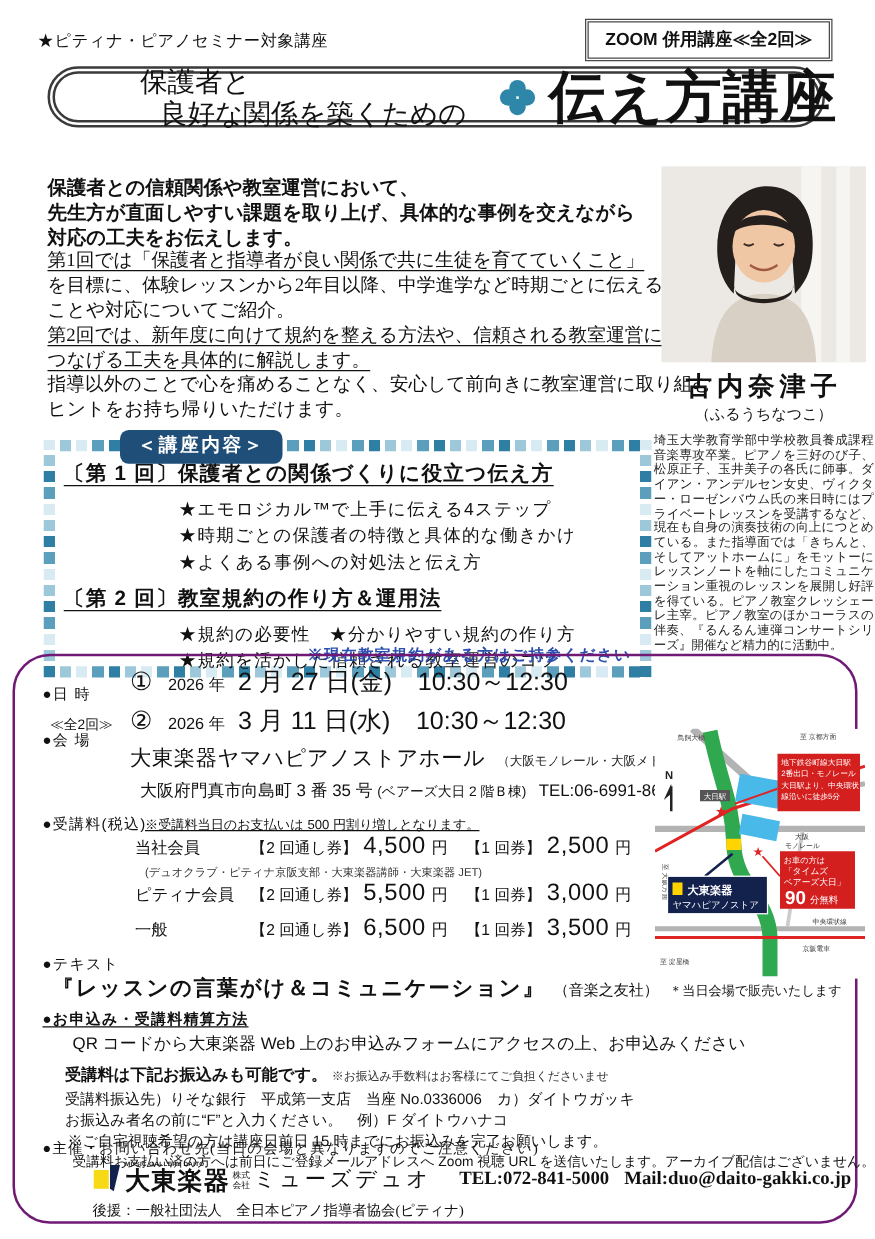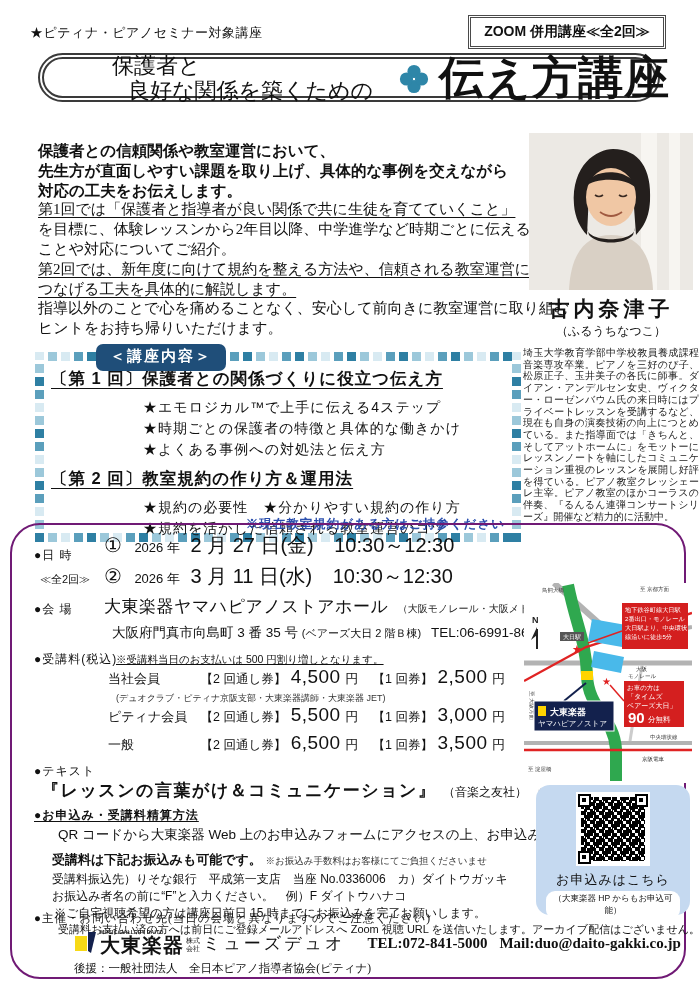--- a/index.html
+++ b/index.html
@@ -206,21 +206,21 @@
       <span class="d-date">2 月 27 日(金)</span>
       <span class="d-time">10:30～12:30</span>
     </div>
     <div class="date-line" style="top:38px;">
       <span class="d-num">②</span>
       <span class="d-year">2026 年</span>
       <span class="d-date">3 月 11 日(水)</span>
       <span class="d-time">10:30～12:30</span>
     </div>
 
-    <div class="lbl" style="left:22px;top:76px;">●会 場</div>
+    <div class="lbl" style="left:22px;top:59px;">●会 場</div>
     <div class="venue-row">
       <span class="venue-name">大東楽器ヤマハピアノストアホール</span>
       <span class="venue-access">（大阪モノレール・大阪メトロ 大日駅より徒歩 5 分）</span>
     </div>
     <div class="venue-addr">
       <span>大阪府門真市向島町 3 番 35 号</span>
       <span class="small">(ベアーズ大日 2 階Ｂ棟)</span>
       <span class="tel">TEL:06-6991-8615</span>
     </div>
 
@@ -334,31 +334,15 @@
       <text x="103" y="125" font-size="7" fill="#fff">ベアーズ大日」</text>
       <text x="104" y="140" font-size="15" font-weight="bold" fill="#fff">90</text>
       <text x="124" y="139" font-size="7.5" fill="#fff">分無料</text>
       <path d="M62,100 L40,118" stroke="#13214d" stroke-width="2"></path>
       <rect x="10" y="118" width="80" height="30" fill="#13214d" stroke="#fff" stroke-width="1"></rect>
       <rect x="14" y="123" width="8" height="10" fill="#ffd400"></rect>
       <text x="26" y="132" font-size="9" font-weight="bold" fill="#fff">大東楽器</text>
       <text x="14" y="143" font-size="7.5" fill="#fff">ヤマハピアノストア</text>
     </svg>
 
-    <div class="qr-panel">
-      <div class="qr">
-        <div class="qr-grid"></div>
-        <div class="qfinder qf1">
-            <span class="qdot"></span>
-          </div>
-        <div class="qfinder qf2">
-            <span class="qdot"></span>
-          </div>
-        <div class="qfinder qf3">
-            <span class="qdot"></span>
-          </div>
-      </div>
-      <div class="qr-caption">お申込みはこちら</div>
-      <div class="qr-sub">（大東楽器 HP からもお申込可能）</div>
-    </div>
 
   </div>
 </div>
 
 </body></html>

